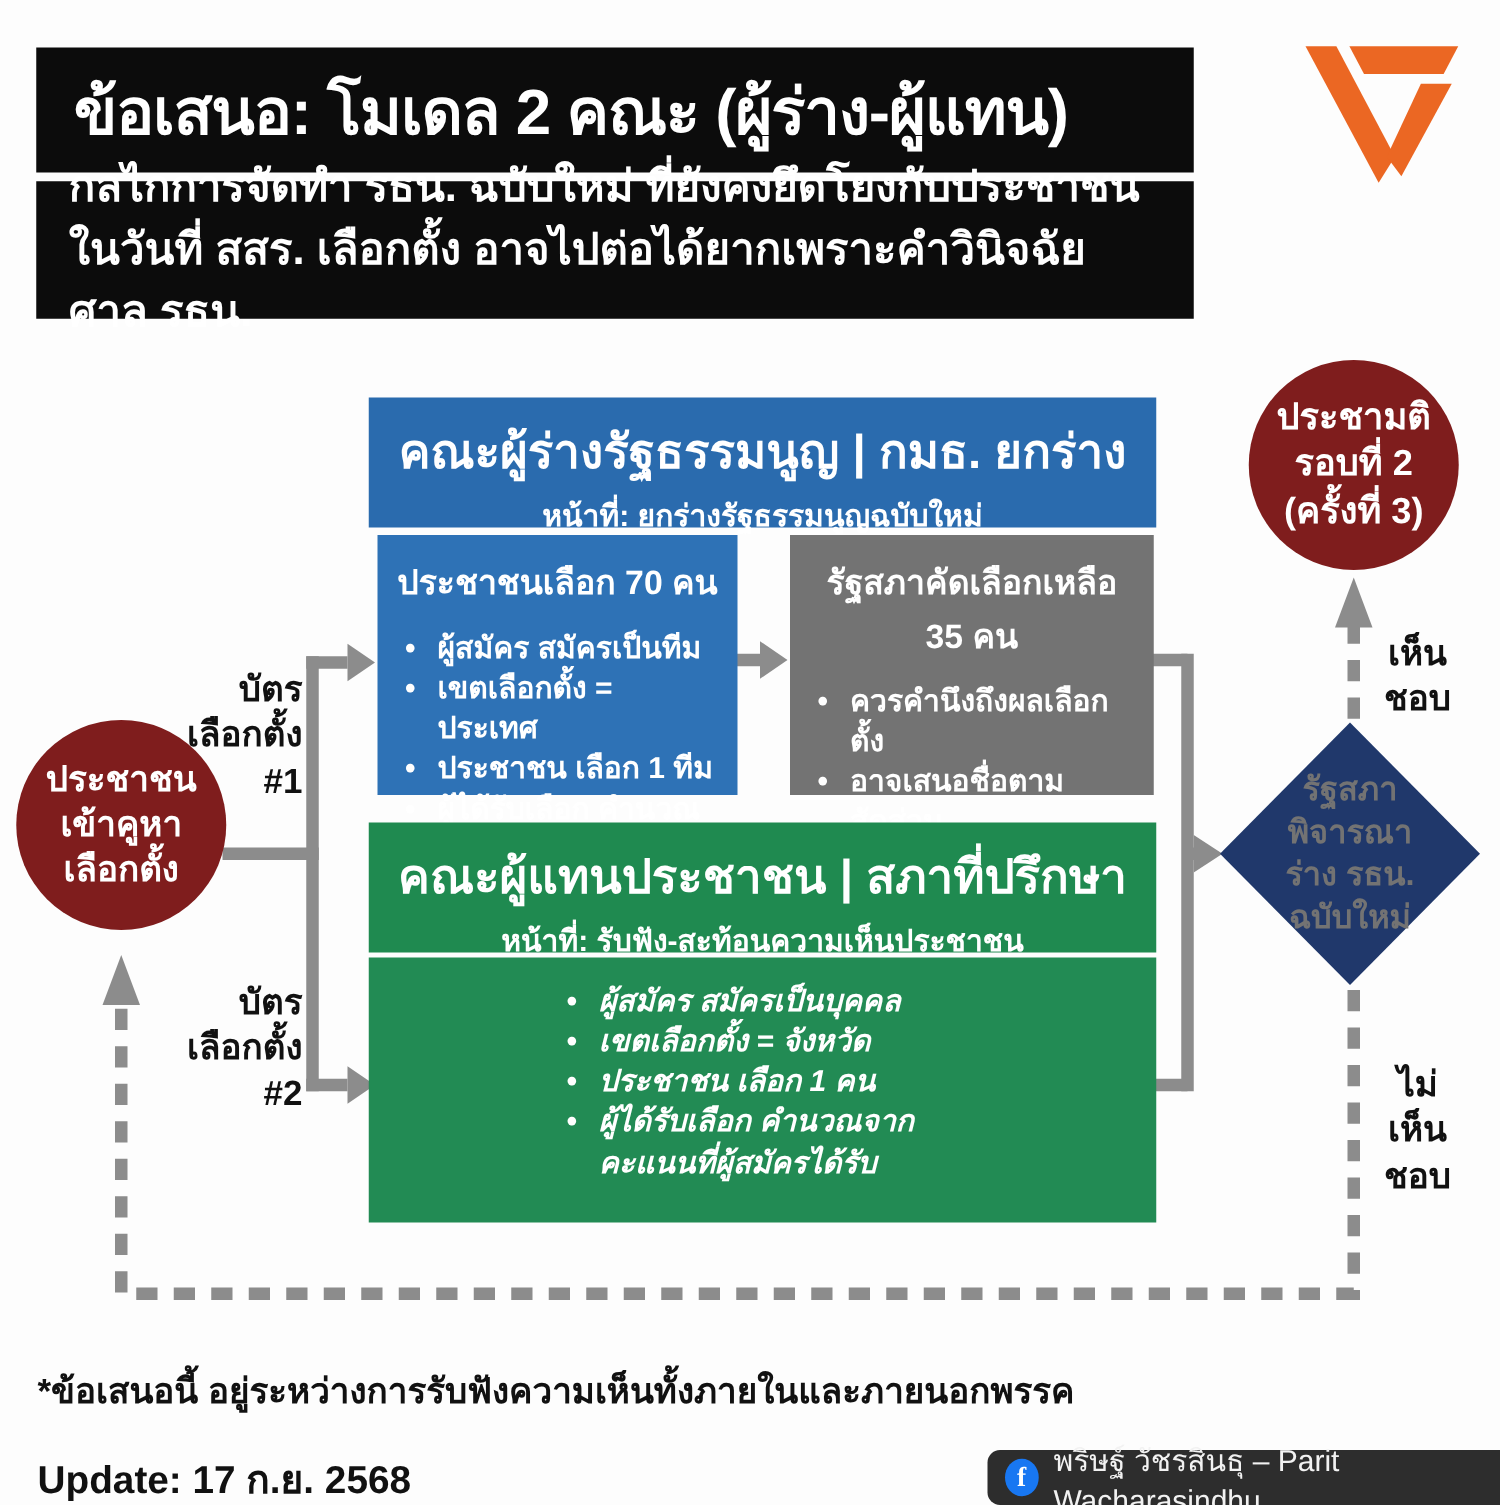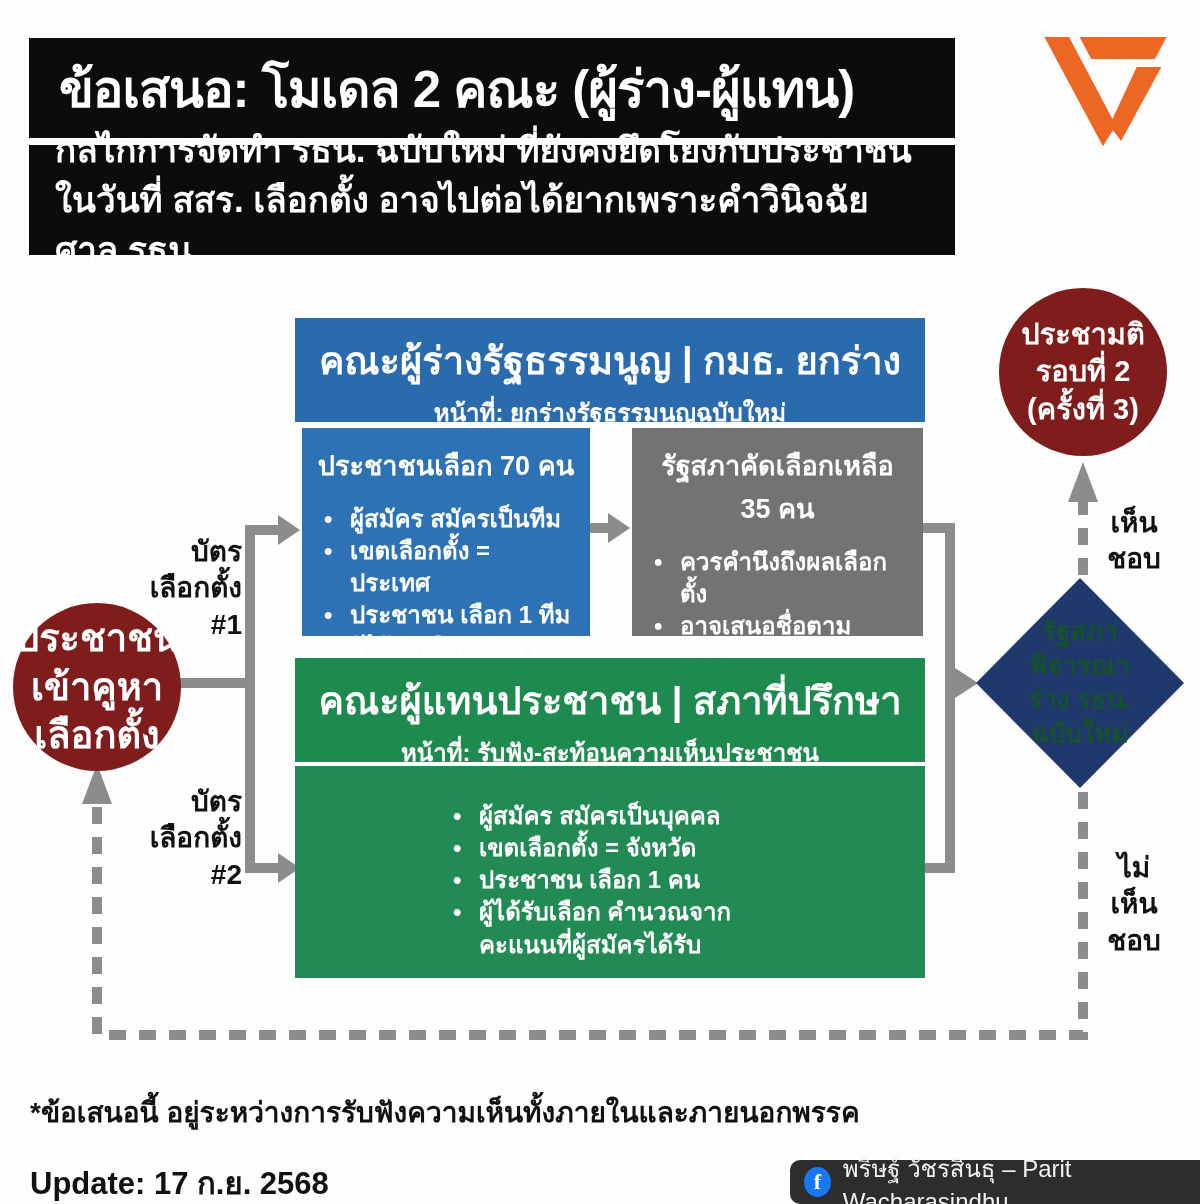--- a/index.html
+++ b/index.html
@@ -15,43 +15,43 @@
   .banner-title { top:38px; height:100px; display:flex; align-items:center; padding:0 30px;
                   font-size:51px; font-weight:bold; letter-spacing:-1px; }
   .banner-sub { top:145px; height:110px; display:flex; align-items:center; padding:0 26px;
                 font-size:35px; font-weight:bold; line-height:1.42; }
   .logo { position:absolute; left:1038px; top:24px; width:135px; height:130px; }
 
   
   .circle { position:absolute; border-radius:50%; background:#7f1d1d; color:#ffffff;
             display:flex; align-items:center; justify-content:center; text-align:center;
             font-weight:bold; line-height:1.28; }
-  .voter { left:13px; top:603px; width:168px; height:168px; font-size:38px; }
+  .voter { left:13px; top:576px; width:168px; height:168px; font-size:28px; }
   .referendum { left:999px; top:288px; width:168px; height:168px; font-size:29px; }
 
   
   .box { position:absolute; color:#ffffff; box-sizing:border-box; text-align:center; }
   .hdr-blue  { left:295px; top:318px; width:630px; height:104px; background:#2a6bae; }
   .hdr-green { left:295px; top:658px; width:630px; height:104px; background:#1f8a50; }
   .hdr-title { font-size:38px; font-weight:bold; margin-top:12px; }
   .hdr-duty  { font-size:24px; font-weight:bold; margin-top:2px; }
   .sub-blue-l { left:302px; top:428px; width:288px; height:208px; background:#2e72b6; padding:16px 14px; }
   .sub-blue-r { left:632px; top:428px; width:291px; height:208px; background:#737373; padding:16px 14px; }
   .sub-green  { left:295px; top:766px; width:630px; height:212px; background:#228b54; padding:18px 14px; }
   .sub-title { font-size:27px; font-weight:bold; text-align:center; }
   ul.bullets { list-style:none; margin:16px 0 0 0; padding:0; text-align:left;
                font-size:24px; font-weight:bold; line-height:1.34; }
   ul.bullets li { position:relative; padding-left:34px; margin:0; }
   ul.bullets li::before { content:"•"; position:absolute; left:8px; }
-  .sub-green ul.bullets { width:330px; margin:16px auto 0 auto; }
+  .sub-green ul.bullets { width:330px; margin:2px auto 0 auto;font-style:italic; }
 
   
   .diamond-label { position:absolute; left:1000px; top:610px; width:160px; height:146px;
                    display:flex; align-items:center; justify-content:center; text-align:center;
-                   color:#14532d; font-size:26px; font-weight:bold; line-height:1.3; }
+                   color:#737373; font-size:26px; font-weight:bold; line-height:1.3; }
 
   
   .side-label { position:absolute; color:#111111; font-weight:bold; font-size:28px; line-height:1.3; }
   .ballot1 { left:140px; top:534px; width:102px; text-align:right; }
   .ballot2 { left:140px; top:784px; width:102px; text-align:right; }
   .approve { left:1098px; top:505px; width:72px; text-align:center; }
   .reject  { left:1098px; top:850px; width:72px; text-align:center; }
 
   
   .connectors { position:absolute; left:0; top:0; width:1200px; height:1204px; }

